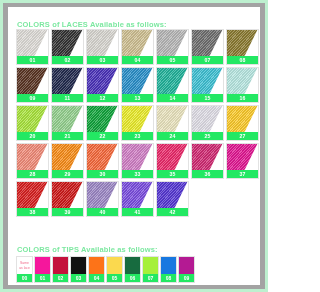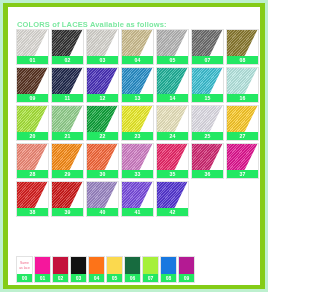--- a/index.html
+++ b/index.html
@@ -6,21 +6,21 @@
   body{
     width:268px;height:292px;
     background:#ffffff;
     font-family:"Liberation Sans", sans-serif;
     overflow:hidden;
   }
   #page{
     position:relative;
     width:268px;height:292px;
     box-sizing:border-box;
-    background:#84cc16;
+    background:#a3a3a3;
     border:3px solid #bdf0cf;
     outline:1px solid #e8faee;
   }
   #inner{
     position:absolute;
     left:5px;top:4px;right:5px;bottom:4px;
     background:#ffffff;
   }
   .section-title{
     color:#7ce8a0;
@@ -315,20 +315,21 @@
           </div>
           <div class="swatch">
             <div class="chip">
               <div class="band" style="background: rgb(86, 56, 210);"></div>
             </div>
             <div class="code">42</div>
           </div>
         </div>
       </div>
 
+    <div id="tips-title" class="section-title">COLORS of TIPS Available as follows:</div>
 
     <div class="tips-grid">
         <div class="tip">
           <div class="tchip" style="background: rgb(255, 255, 255);">
             <div class="tip-note">Same as lace</div>
           </div>
           <div class="tcode">00</div>
         </div>
         <div class="tip">
           <div class="tchip" style="background: rgb(245, 23, 156);"></div>

